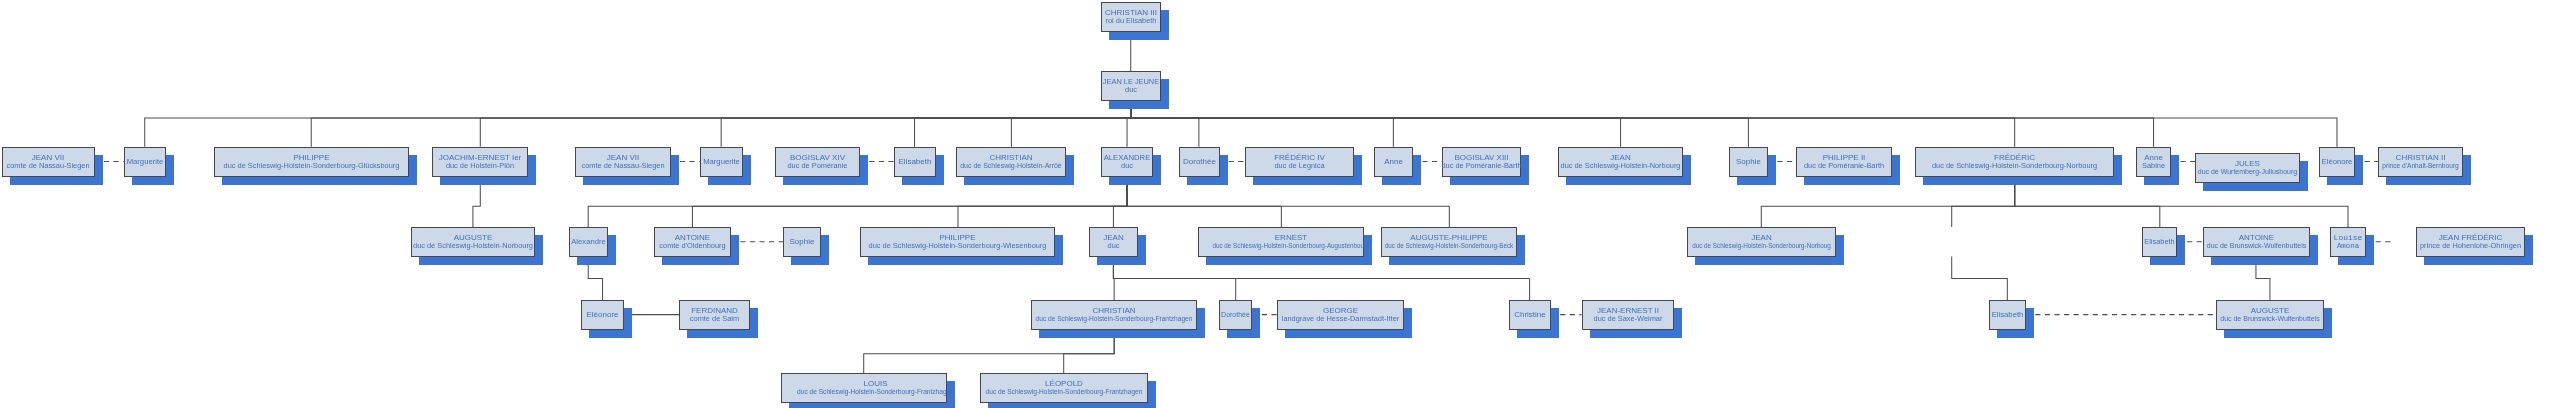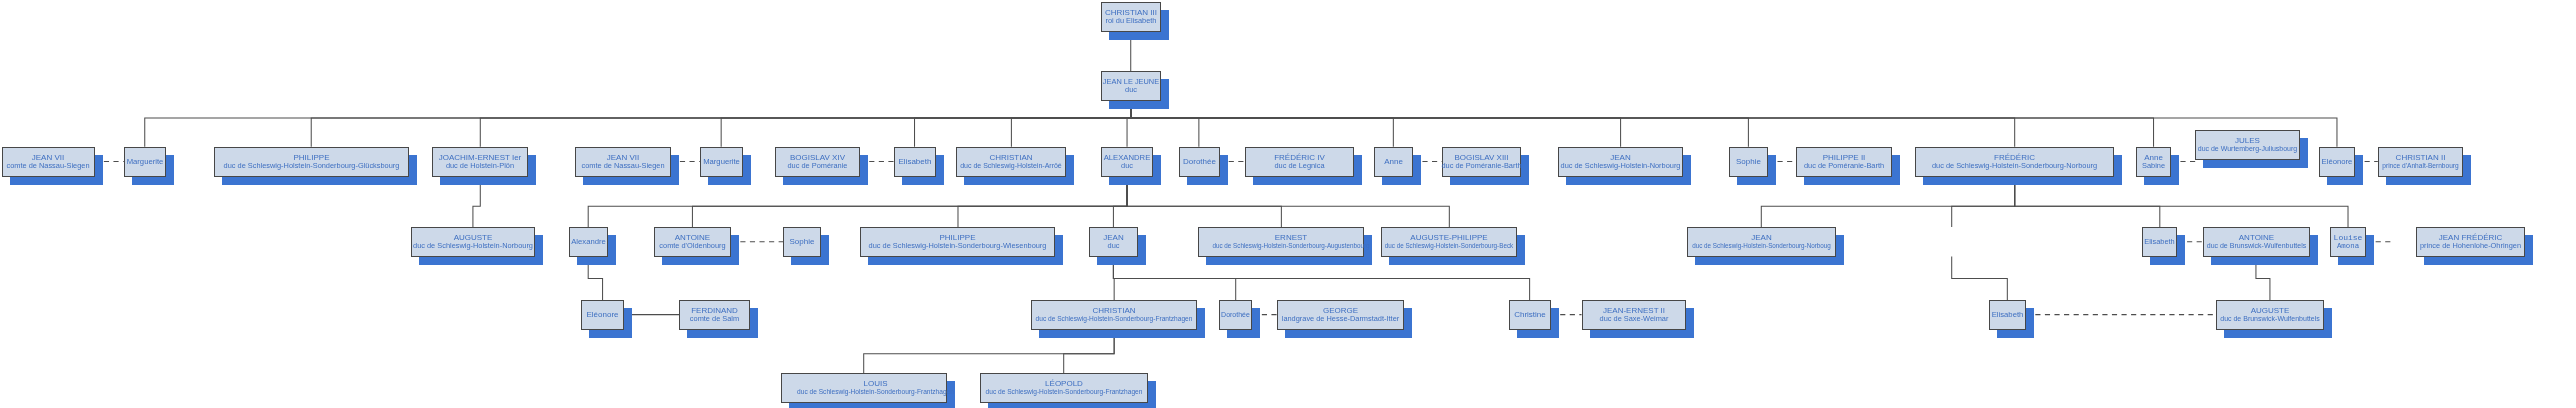--- a/index.html
+++ b/index.html
@@ -160,21 +160,21 @@
       <span class="l2">duc de Poméranie-Barth</span>
     </div>
     <div class="node" style="left: 1915px; top: 147px; width: 199px;">
       <span class="l1">FRÉDÉRIC</span>
       <span class="l2">duc de Schleswig-Holstein-Sonderbourg-Norbourg</span>
     </div>
     <div class="node" style="left: 2136px; top: 147px; width: 35px;">
       <span class="l1">Anne</span>
       <span class="l2">Sabine</span>
     </div>
-    <div class="node" style="left: 2195px; top: 130px; width: 105px;">
+    <div class="node" style="left: 2195px; top: 153px; width: 105px;">
       <span class="l1">JULES</span>
       <span class="l2" style="font-size: 7px;">duc de Wurtemberg-Juliusbourg</span>
     </div>
     <div class="node" style="left: 2319px; top: 147px; width: 36px;">
       <span class="l1" style="font-size: 7.7px;">Eléonore</span>
     </div>
     <div class="node" style="left: 2378px; top: 147px; width: 85px;">
       <span class="l1">CHRISTIAN II</span>
       <span class="l2" style="font-size: 6.6px;">prince d'Anhalt-Bernbourg</span>
     </div>
@@ -241,21 +241,21 @@
     <div class="node" style="left: 1219px; top: 300px; width: 33px;">
       <span class="l1" style="font-size: 7px;">Dorothée</span>
     </div>
     <div class="node" style="left: 1277px; top: 300px; width: 127px;">
       <span class="l1">GEORGE</span>
       <span class="l2">landgrave de Hesse-Darmstadt-Itter</span>
     </div>
     <div class="node" style="left: 1509px; top: 300px; width: 42px;">
       <span class="l1">Christine</span>
     </div>
-    <div class="node" style="left: 1582px; top: 300px; width: 104px;">
+    <div class="node" style="left: 1582px; top: 300px; width: 92px;">
       <span class="l1">JEAN-ERNEST II</span>
       <span class="l2">duc de Saxe-Weimar</span>
     </div>
     <div class="node" style="left: 1989px; top: 300px; width: 37px;">
       <span class="l1" style="font-size: 7.7px;">Elisabeth</span>
     </div>
     <div class="node" style="left: 2216px; top: 300px; width: 108px;">
       <span class="l1">AUGUSTE</span>
       <span class="l2" style="font-size: 7px;">duc de Brunswick-Wulfenbuttels</span>
     </div>

